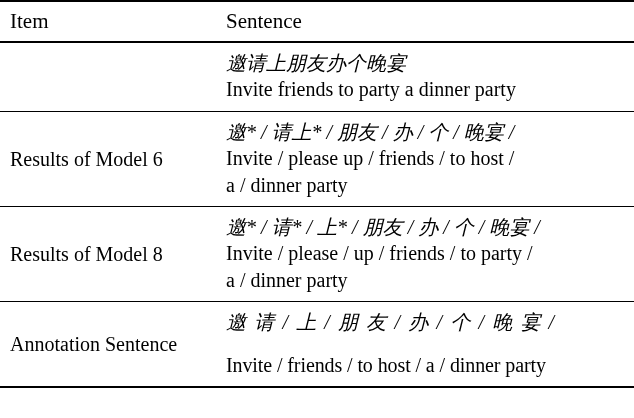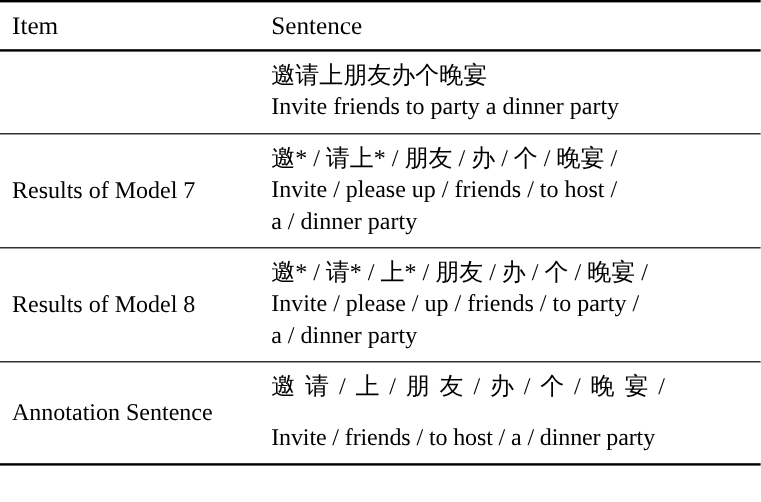--- a/index.html
+++ b/index.html
@@ -66,20 +66,21 @@
   td.sent-cell {
     text-align: left;
     vertical-align: middle;
     padding: 7px 2px 8px 6px;
   }
 
   .line-cn {
     font-size: 20px;
     line-height: 1.32;
     white-space: nowrap;
+    font-style: italic;
   }
   .line-cn.spaced {
     letter-spacing: 1.6px;
   }
   .line-en {
     font-size: 20px;
     line-height: 1.32;
     white-space: nowrap;
   }
   .line-en.tight {
@@ -106,21 +107,21 @@
 
       <tr class="body-row">
         <td class="item-cell"></td>
         <td class="sent-cell">
           <div class="line-cn">邀请上朋友办个晚宴</div>
           <div class="line-en">Invite friends to party a dinner party</div>
         </td>
       </tr>
 
       <tr class="body-row">
-        <td class="item-cell">Results of Model 7</td>
+        <td class="item-cell">Results of Model 6</td>
         <td class="sent-cell">
           <div class="line-cn">邀* / 请上* / 朋友 / 办 / 个 / 晚宴 /</div>
           <div class="line-en">Invite / please up / friends / to host /</div>
           <div class="line-en">a / dinner party</div>
         </td>
       </tr>
 
       <tr class="body-row">
         <td class="item-cell">Results of Model 8</td>
         <td class="sent-cell">

